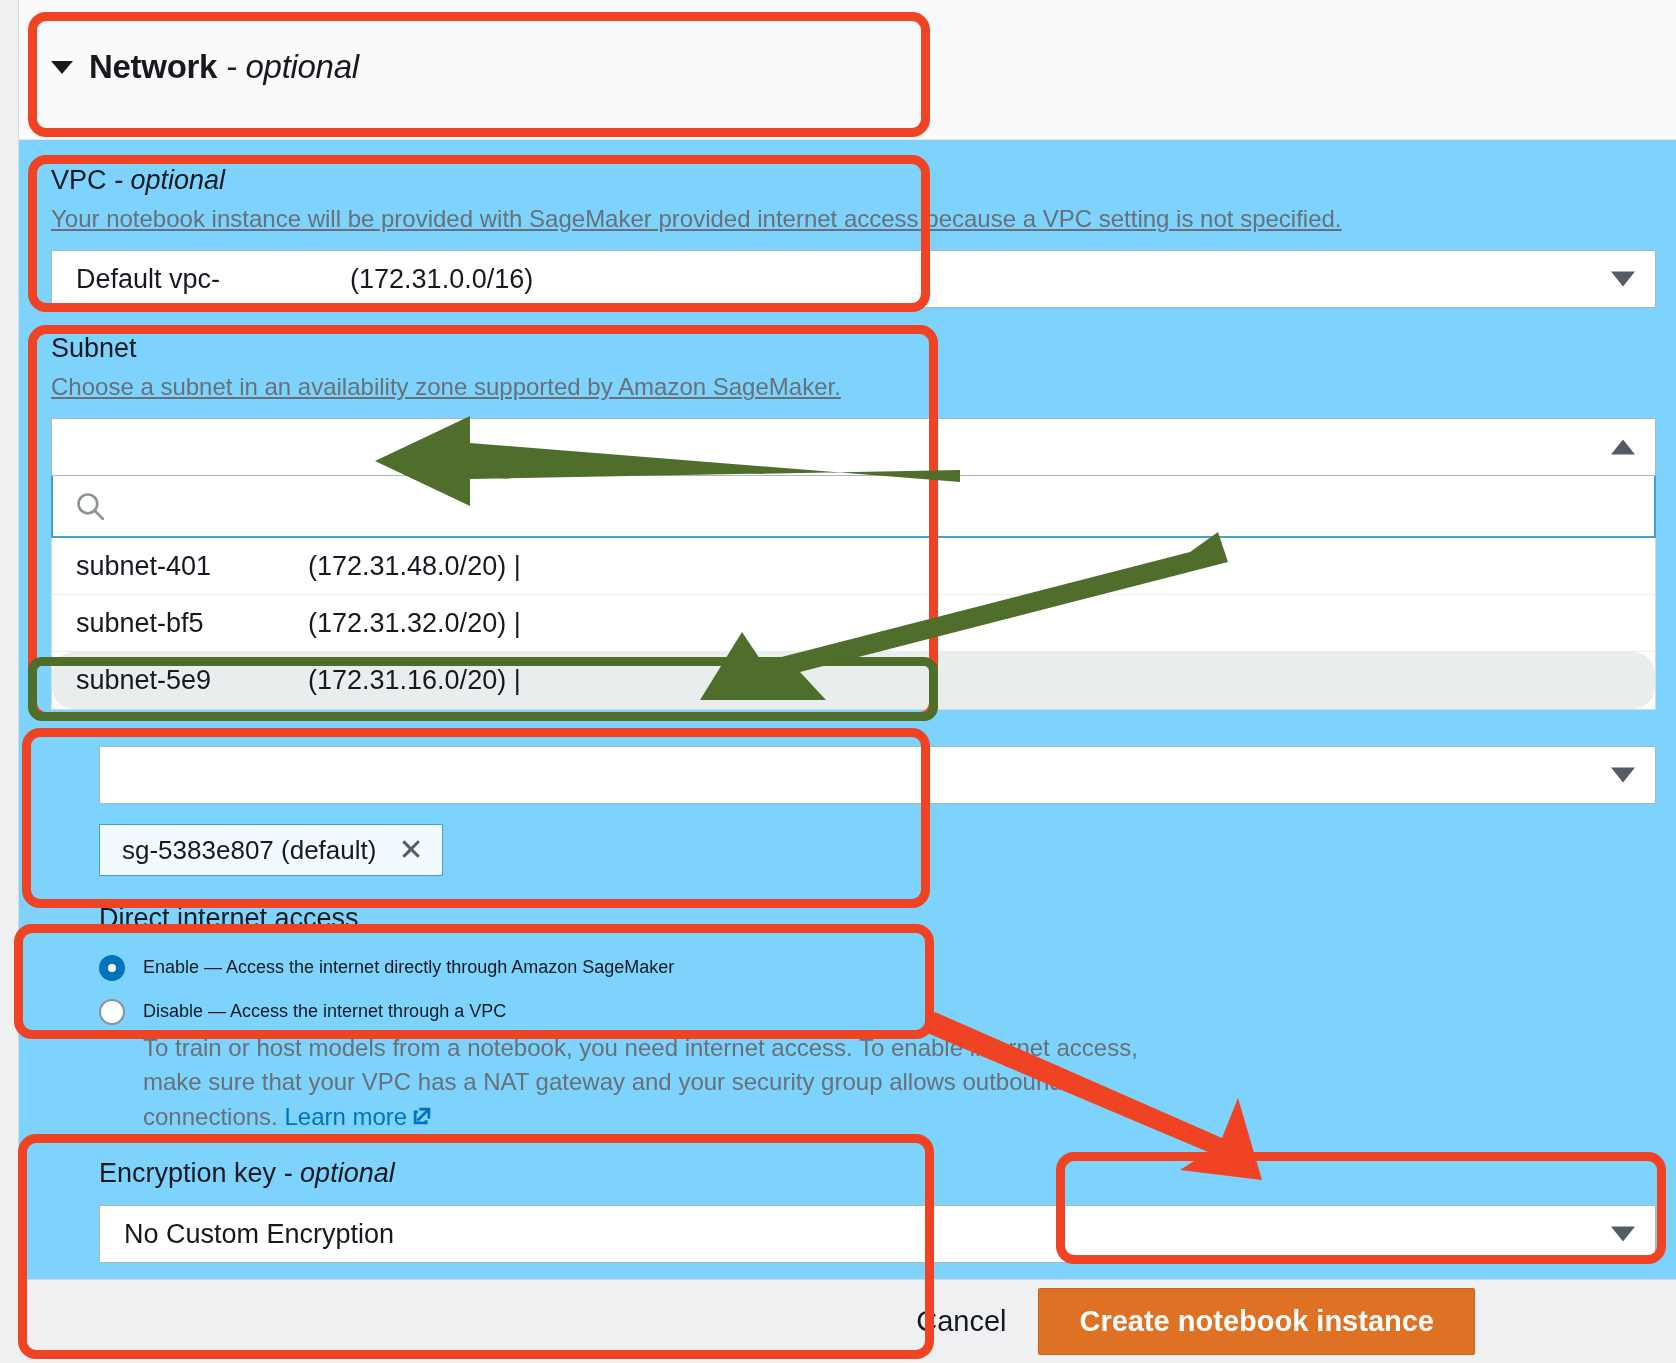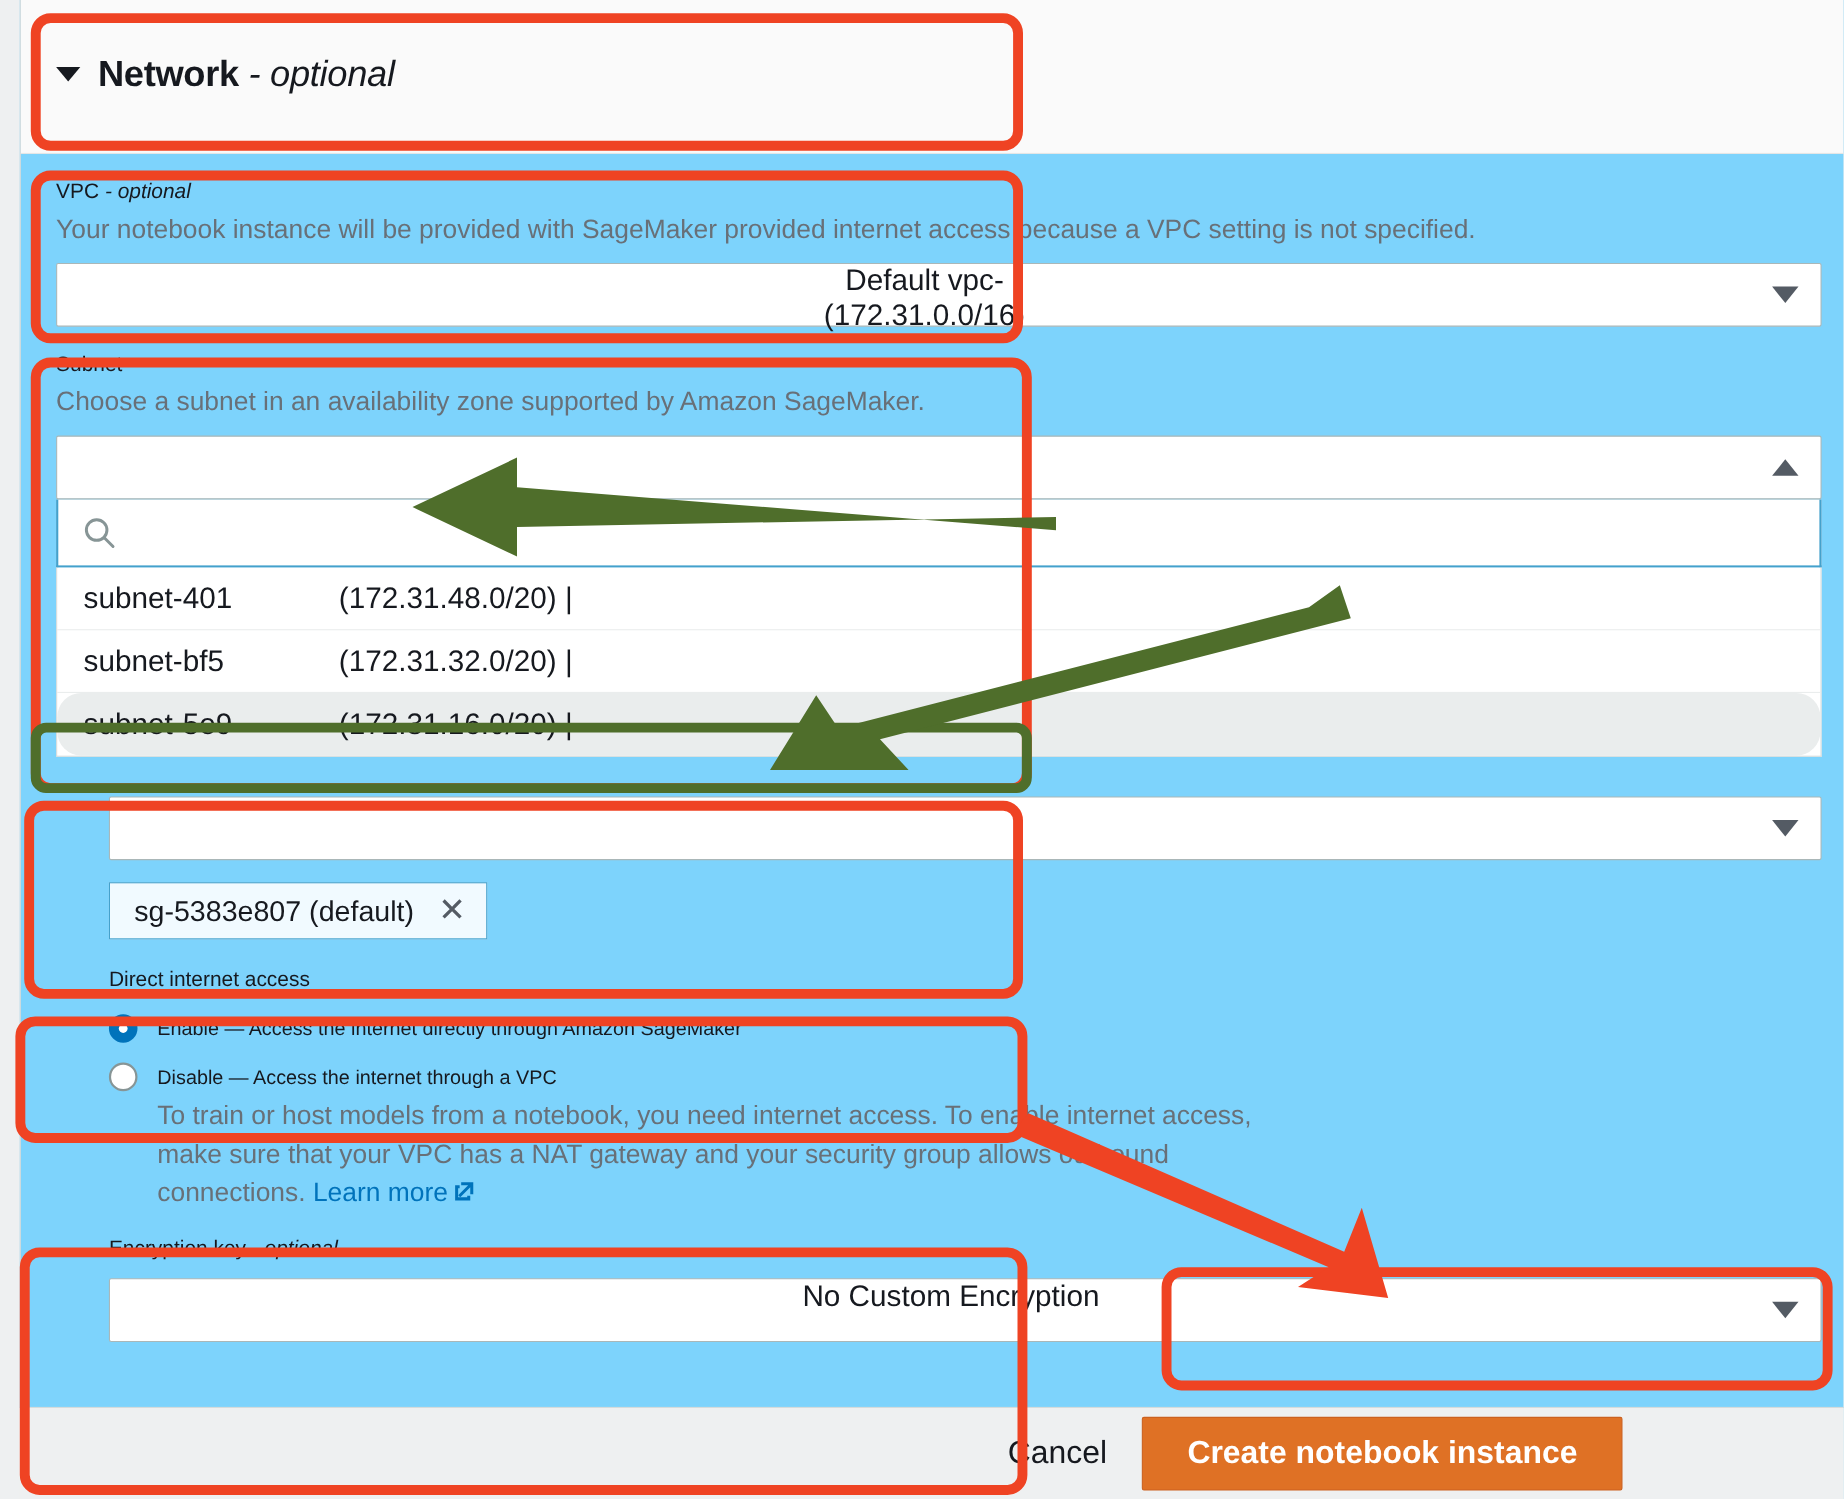--- a/index.html
+++ b/index.html
@@ -56,45 +56,45 @@
   .sec-title .opt {
     font-weight: normal;
     font-style: italic;
     color: #16191f;
   }
 
   .body { position: absolute; left: 0; top: 140px; width: 100%; }
 
   .field { padding: 0 32px; }
   .label {
-    font-size: 19px;
+    font-size: 27px;
     color: #16191f;
     margin: 0;
     line-height: 1.35;
   }
   .label .opt { font-style: italic; font-weight: normal; }
   .desc {
     font-size: 24px;
     color: #687078;
     margin: 4px 0 0 0;
     line-height: 1.4;
+    text-decoration: underline;
   }
 
   .select {
     position: relative;
     height: 58px;
     border: 1px solid #aab7b8;
     border-radius: 2px;
     background: #fff;
     display: flex;
     align-items: center;
     padding: 0 50px 0 24px;
     font-size: 27px;
     color: #16191f;
-    flex-direction: column;
   }
   .select .arrow {
     position: absolute;
     right: 20px; top: 50%;
     transform: translateY(-50%);
     width: 0; height: 0;
     border-left: 12px solid transparent;
     border-right: 12px solid transparent;
     border-top: 15px solid #545b64;
   }

